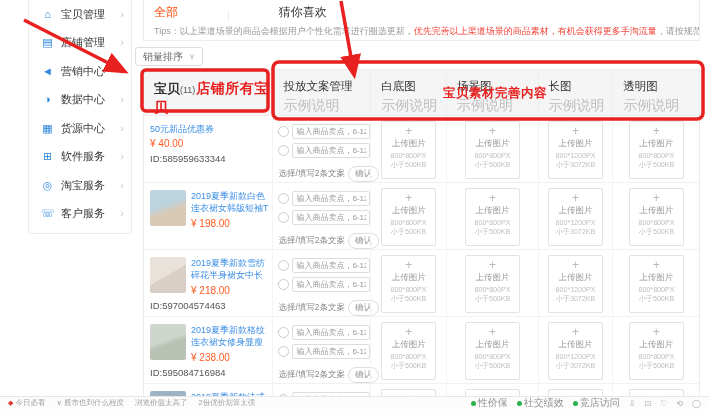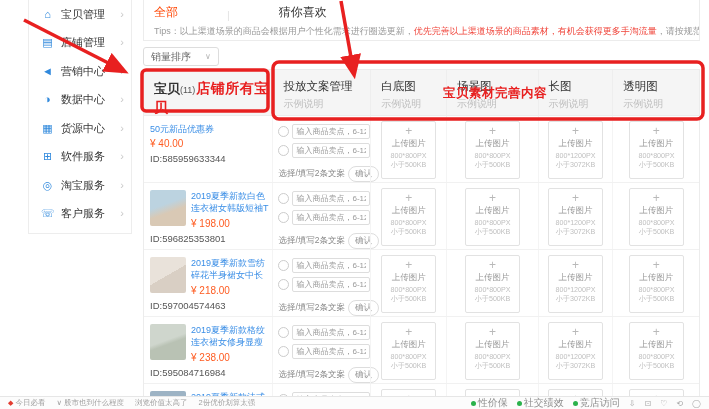--- a/index.html
+++ b/index.html
@@ -15,36 +15,36 @@
   
   .topcard{position:absolute;left:143px;top:0;width:557px;height:41px;background:#fff;
            border:1px solid #ececec;border-top:none;box-sizing:border-box;}
   .tabs{display:flex;align-items:flex-end;height:18px;padding:3px 10px 0;gap:39px;}
   .tab-all{color:#ff4400;font-size:12px;cursor:pointer;}
   .tab-div{color:#e3e3e3;margin:0 10px;font-size:11px;}
   .tab-guess{color:#333;font-size:12px;position:relative;cursor:pointer;}
   .tips{font-size:9px;color:#9a9a9a;padding:4px 10px 0;white-space:nowrap;overflow:hidden;}
   .tips .hl{color:#f0453b;}
   
-  .sort{position:absolute;left:143px;top:47px;height:17px;border:1px solid #ddd;border-radius:3px;
-        background:#fff;display:flex;align-items:center;gap:14px;padding:0 7px;cursor:pointer;}
+  .sort{position:absolute;left:135px;top:47px;height:17px;border:1px solid #ddd;border-radius:3px;
+        background:#fff;display:flex;align-items:center;gap:6px;padding:0 7px;cursor:pointer;}
   .sort-label{font-size:10px;color:#666;}
   .sort-chev{font-size:8px;color:#b5b5b5;}
   
   .table{position:absolute;left:143px;top:69px;width:557px;height:359px;background:#fff;
          border:1px solid #ececec;border-bottom:none;box-sizing:border-box;overflow:hidden;}
   .thead{display:flex;height:46px;background:#f5f5f5;border-bottom:1px solid #ececec;box-sizing:border-box;}
   .th{box-sizing:border-box;padding:9px 0 0 10px;}
   .th+.th{border-left:1px solid #eeeeee;}
   .c0{width:129px;} .c1{width:98px;} .c2{width:76px;} .c3{width:92px;} .c4{width:75px;} .c5{width:87px;}
   .baby-name{font-size:13px;font-weight:bold;color:#333;}
   .baby-count{font-size:9px;color:#555;}
   .red-note{font-size:14px;font-weight:bold;color:#e82020;margin-left:1px;letter-spacing:.5px;}
   .th-title{font-size:11.5px;font-weight:normal;color:#333;white-space:nowrap;}
-  .th-sub{font-size:10px;color:#bdbdbd;margin-top:3px;cursor:pointer;}
+  .th-sub{font-size:14px;color:#bdbdbd;margin-top:3px;cursor:pointer;}
   .tbody{}
   .trow{display:flex;height:67px;border-bottom:1px solid #f1f1f1;box-sizing:border-box;background:#fff;}
   .cell{box-sizing:border-box;}
   .cell+.cell{border-left:1px solid #f4f4f4;}
   .prod{width:129px;padding:7px 3px 0 6px;}
   .prod-top{display:flex;gap:5px;}
   .thumb{width:36px;height:36px;flex:none;border-radius:2px;background:#d8d8d8;}
   .thumb.coupon{background:#e8382d;color:#fff;font-weight:bold;font-size:15px;display:flex;
                 align-items:center;justify-content:center;font-style:italic;
                 box-shadow:inset 0 -9px 0 #c22318;}
@@ -246,21 +246,20 @@
 
   <div class="trow">
     <div class="cell prod">
       <div class="prod-top">
         <div class="thumb t1"></div>
         <div class="pt-right">
           <div class="ptitle">2019夏季新款白色连衣裙女韩版短袖T恤中长款</div>
           <div class="pprice">¥ 198.00</div>
         </div>
       </div>
-      <div class="pid">ID:596825353801</div>
     </div>
     <div class="cell copy c1">
       <div class="copy-line">
         <span class="cb"></span>
         <input class="copy-input" placeholder="输入商品卖点，6-12字" style="">
       </div>
       <div class="copy-line">
         <span class="cb"></span>
         <input class="copy-input" placeholder="输入商品卖点，6-12字" style="">
       </div>

